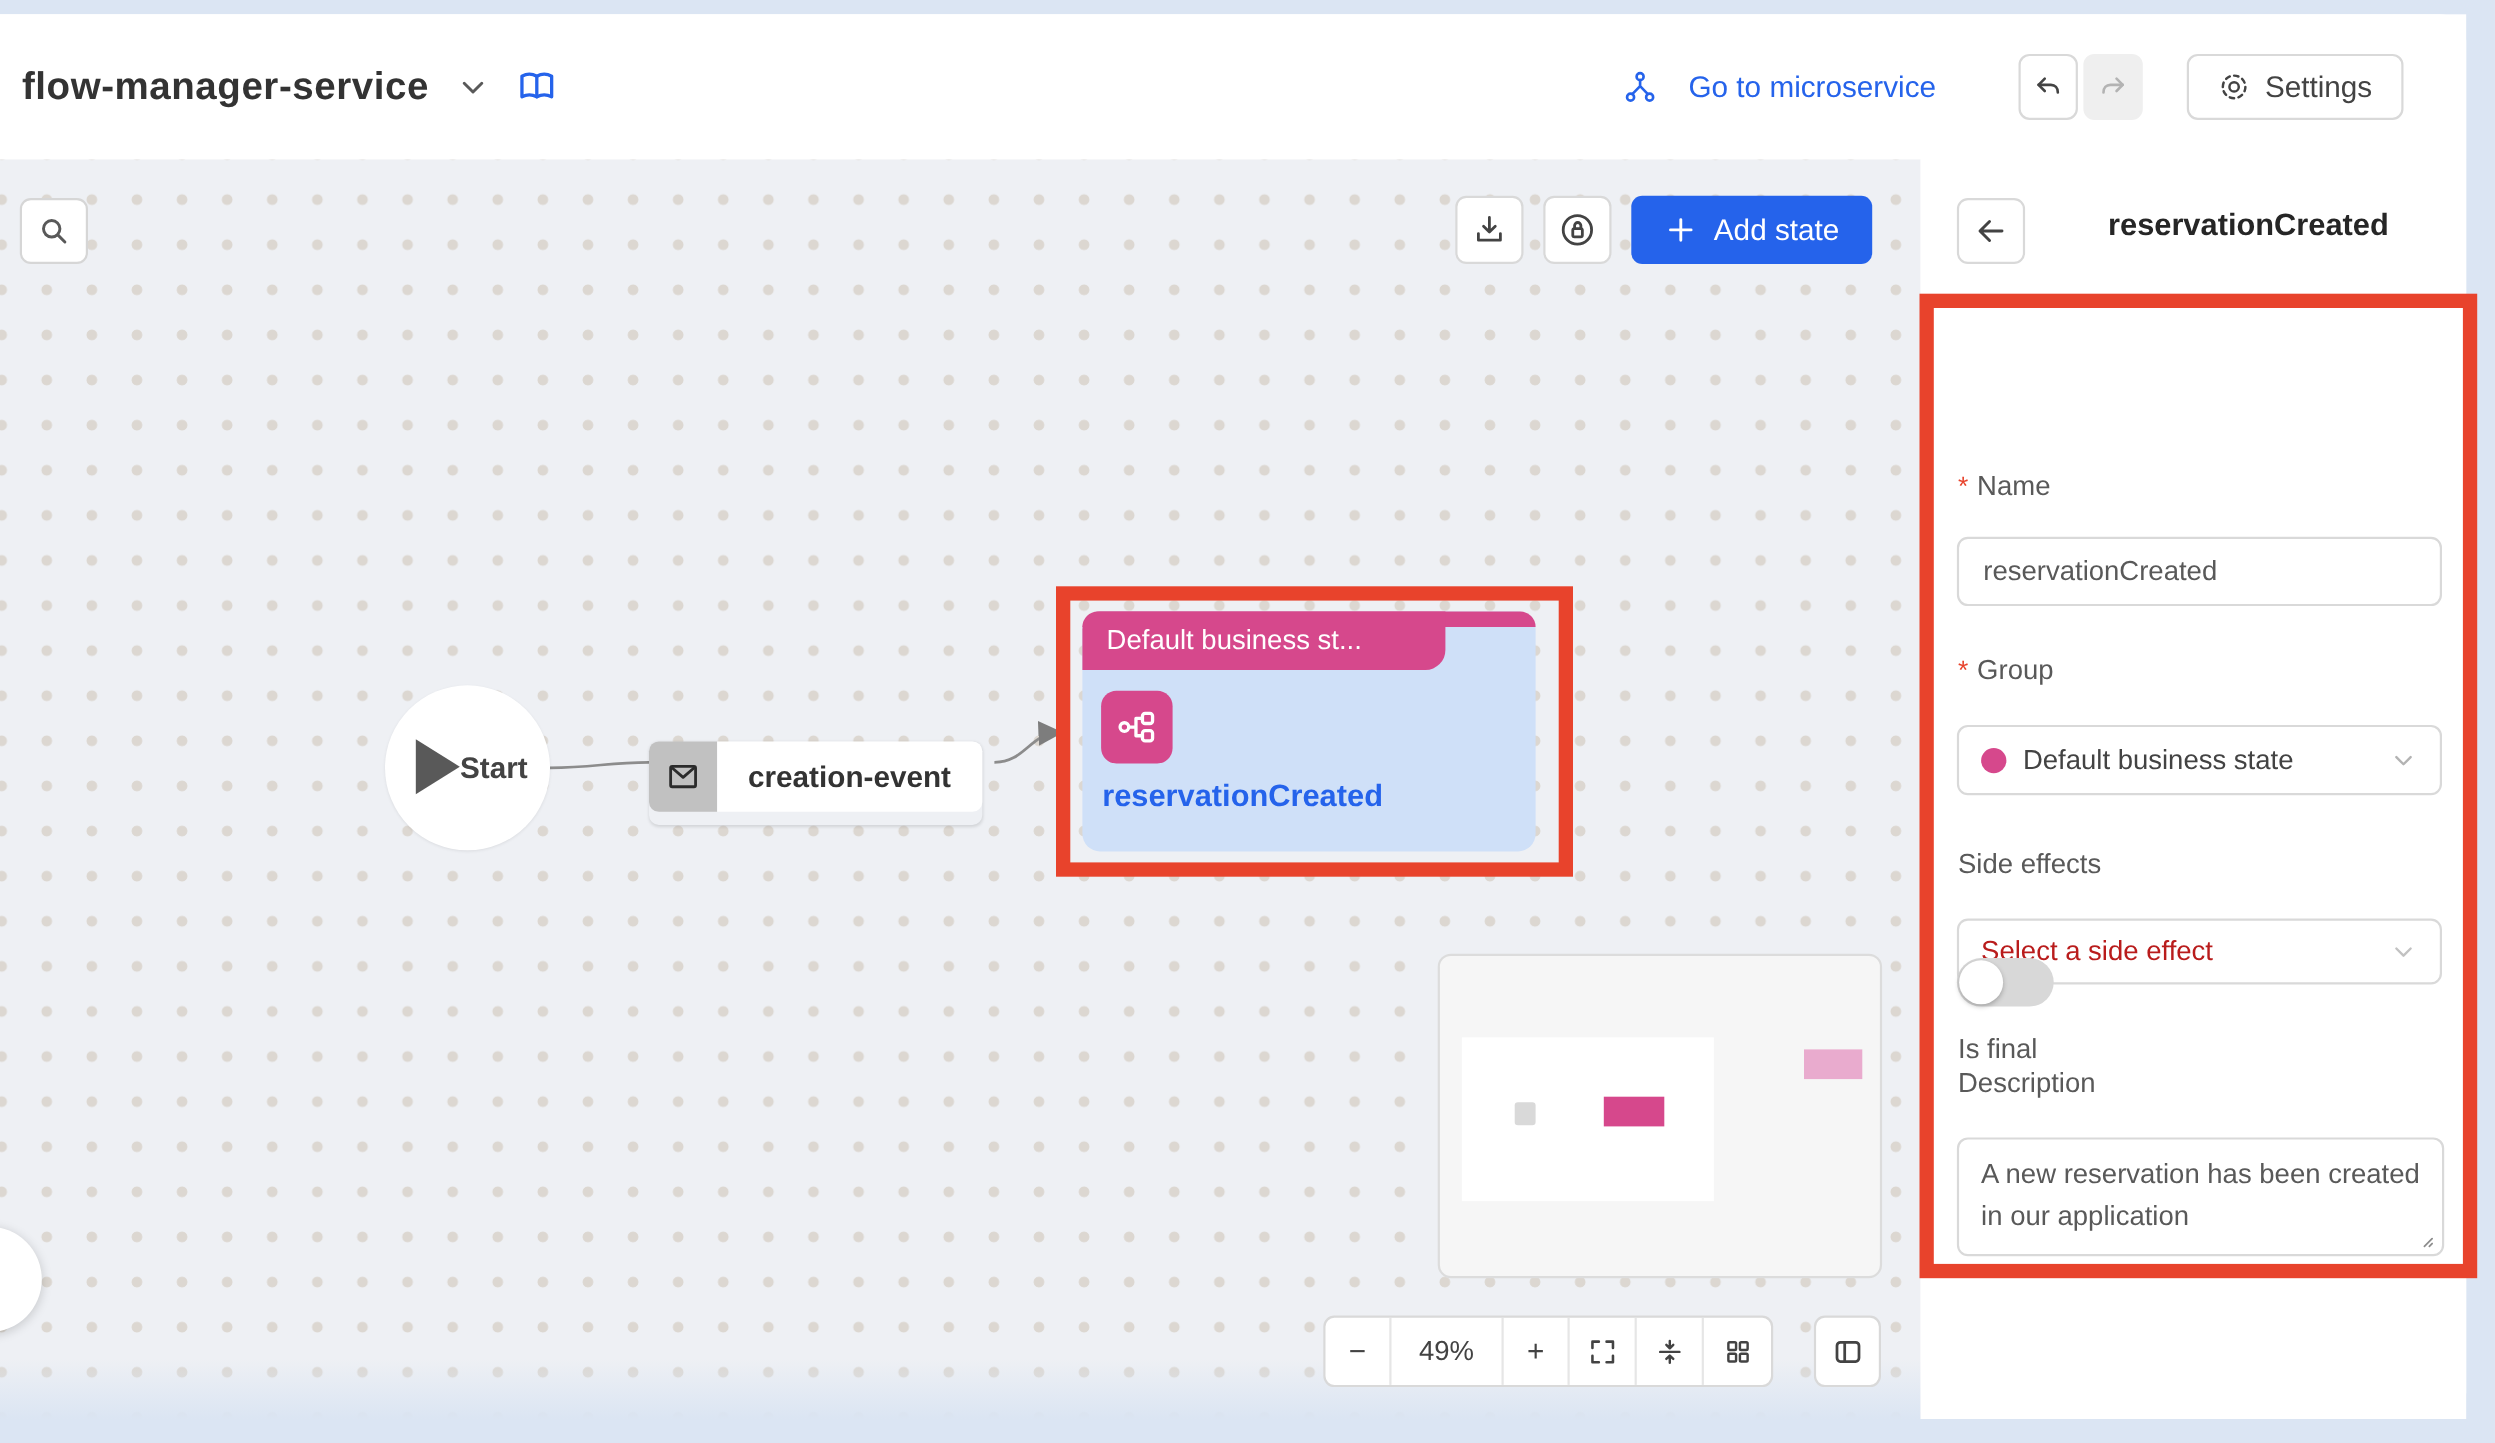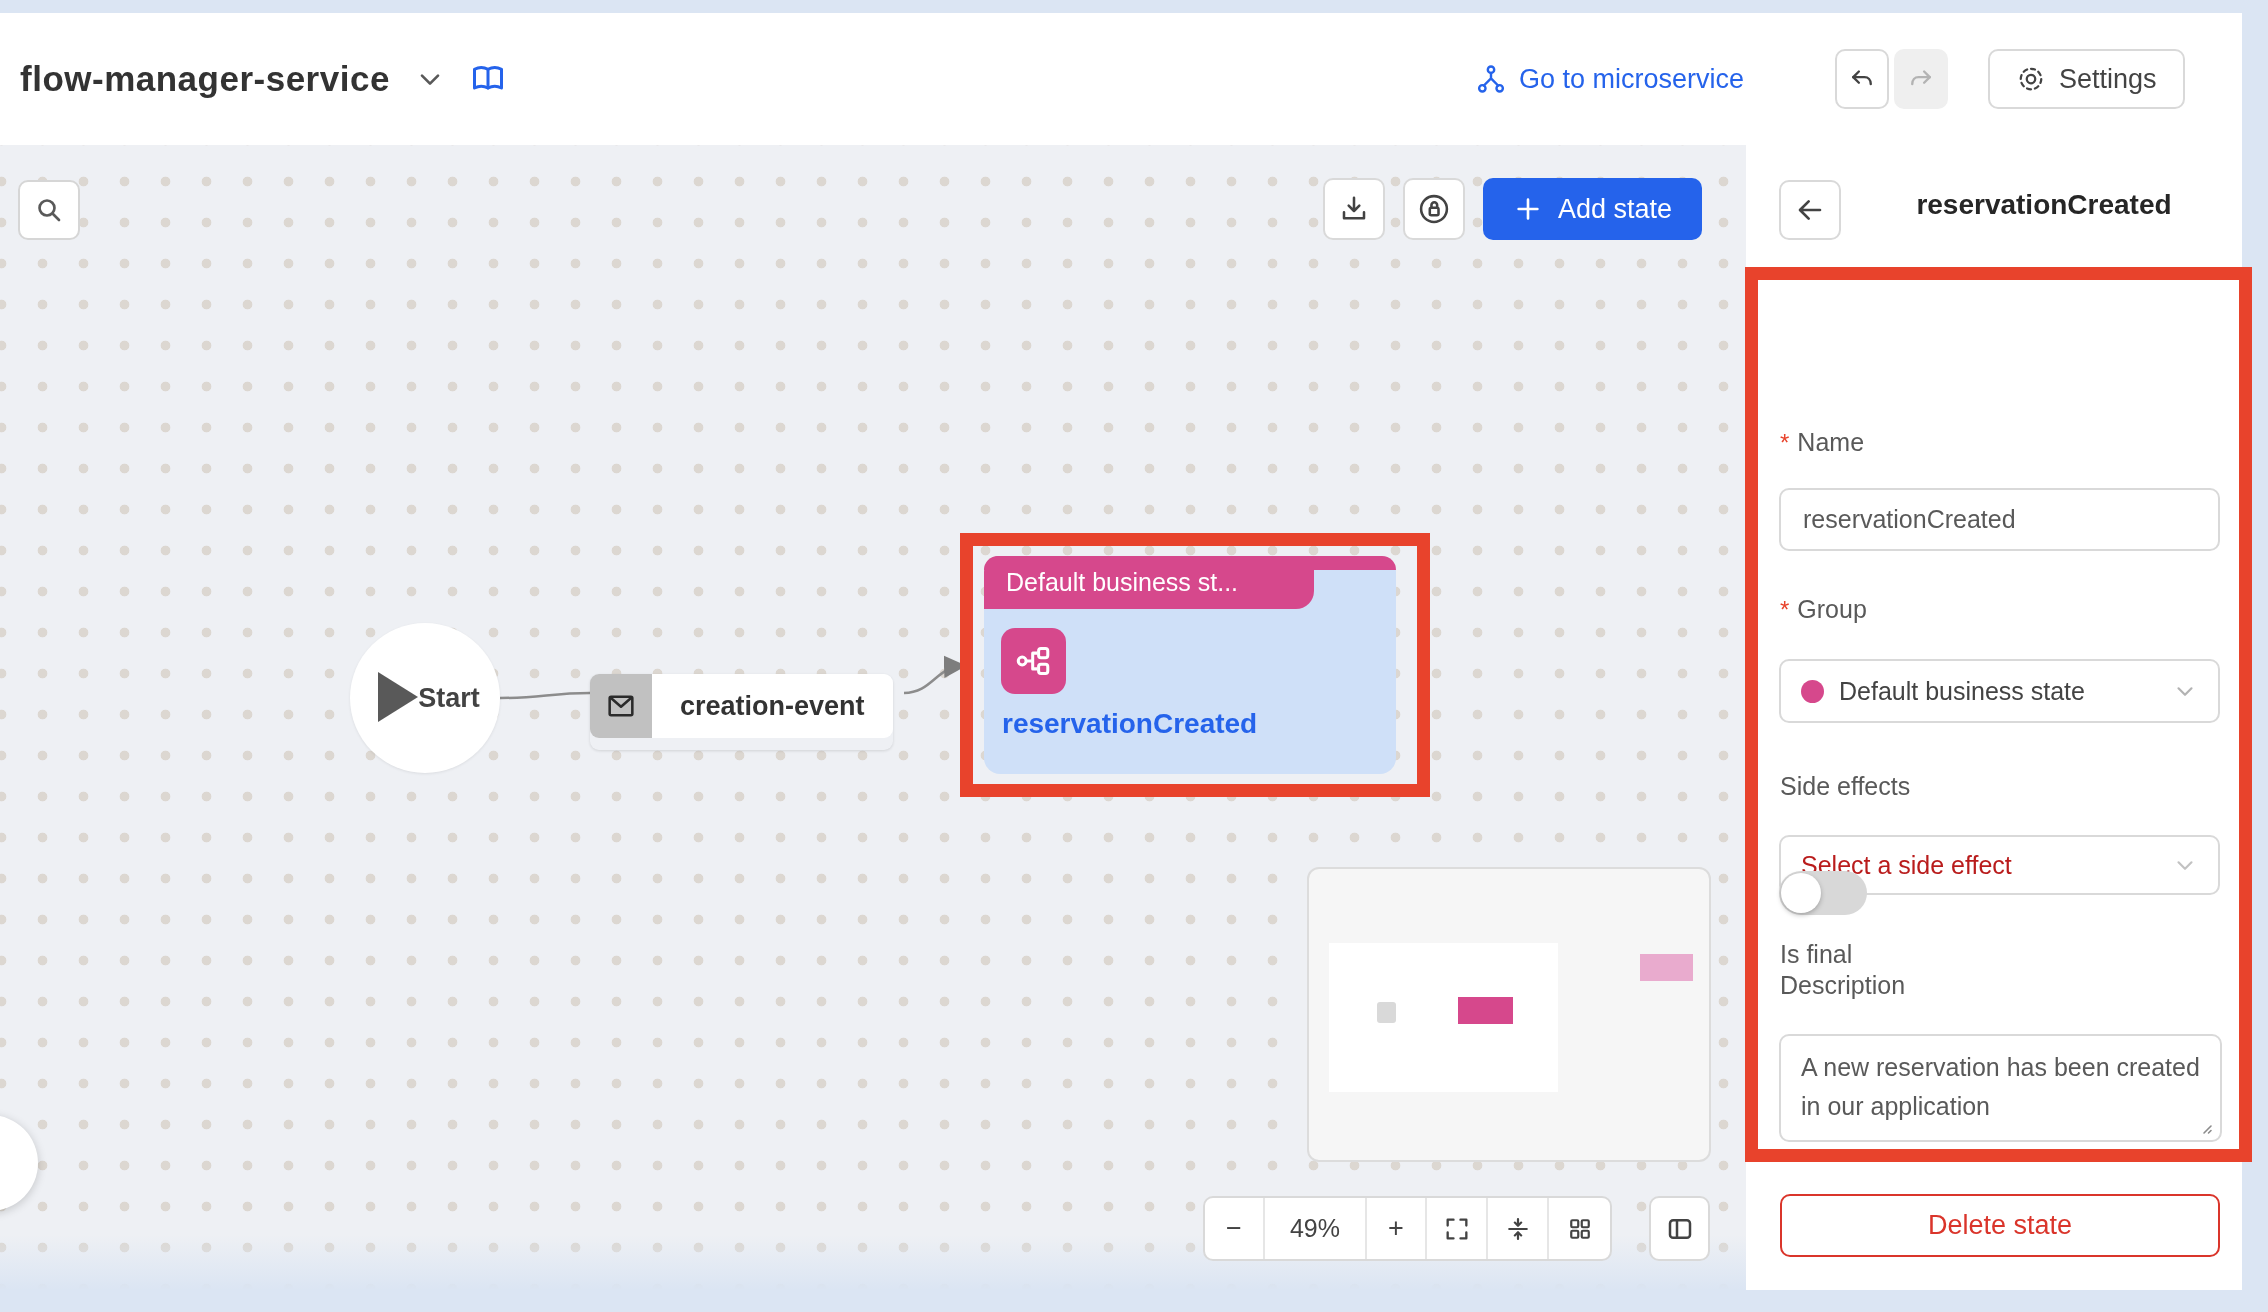--- a/index.html
+++ b/index.html
@@ -10,21 +10,21 @@
   .app-card { position: absolute; top: 13px; left: 0; width: 2242px; height: 1277px;
               background: #ffffff; border-radius: 0 24px 24px 0; }
 
   
   .header { position: absolute; top: 0; left: 0; width: 100%; height: 132px; background: #fff; }
   .title-wrap { position: absolute; left: 20px; top: 0; height: 132px; display: flex; align-items: center; gap: 24px; }
   .app-title { font-size: 35px; font-weight: 700; color: #333; letter-spacing: 0.5px; }
   .title-caret { display: flex; align-items: center; color: #595959; cursor: pointer; }
   .book-btn { display: flex; align-items: center; color: #2563eb; cursor: pointer; }
   .hdr-right { position: absolute; left: 1475px; top: 0; height: 132px; display: flex; align-items: center; }
-  .ms-link { display: flex; align-items: center; gap: 12px; color: #2563eb; font-size: 27px; cursor: pointer; }
+  .ms-link { display: flex; align-items: center; gap: 28px; color: #2563eb; font-size: 27px; cursor: pointer; }
   .undo-group { position: absolute; left: 1835px; top: 36px; display: flex; gap: 5px; }
   .icon-btn { width: 54px; height: 60px; border: 2px solid #d9d9d9; border-radius: 10px; background: #fff;
               display: flex; align-items: center; justify-content: center; color: #434343; cursor: pointer; }
   .icon-btn.disabled { background: #efefef; border-color: #efefef; color: #b3b3b3; }
   .settings-btn { position: absolute; left: 1988px; top: 36px; height: 60px; padding: 0 26px;
                   border: 2px solid #d9d9d9; border-radius: 10px; background: #fff; display: flex;
                   align-items: center; gap: 13px; font-size: 27px; color: #434343; cursor: pointer; }
 
   
   .canvas { position: absolute; left: 0; top: 132px; width: 1746px; height: 1145px;
@@ -386,19 +386,16 @@
       <div class="fld-label" style="left:34px; top:825px; top:826px;">Description</div>
       <textarea class="desc-area" style="">A new reservation has been created in our application</textarea>
       <span class="resize-grip">
         <svg width="15" height="15" viewBox="0 0 15 15" fill="none" stroke="#8c8c8c" stroke-width="1.6" stroke-linecap="round">
             <path d="M13 6L6 13 M13 10.5L10.5 13"></path>
           </svg>
       </span>
 
       <div class="hl-box hl-panel"></div>
 
-      <div class="delete-btn">
-        <span>Delete state</span>
-      </div>
     </div>
 
   </div>
 </div>
 
 </body></html>

